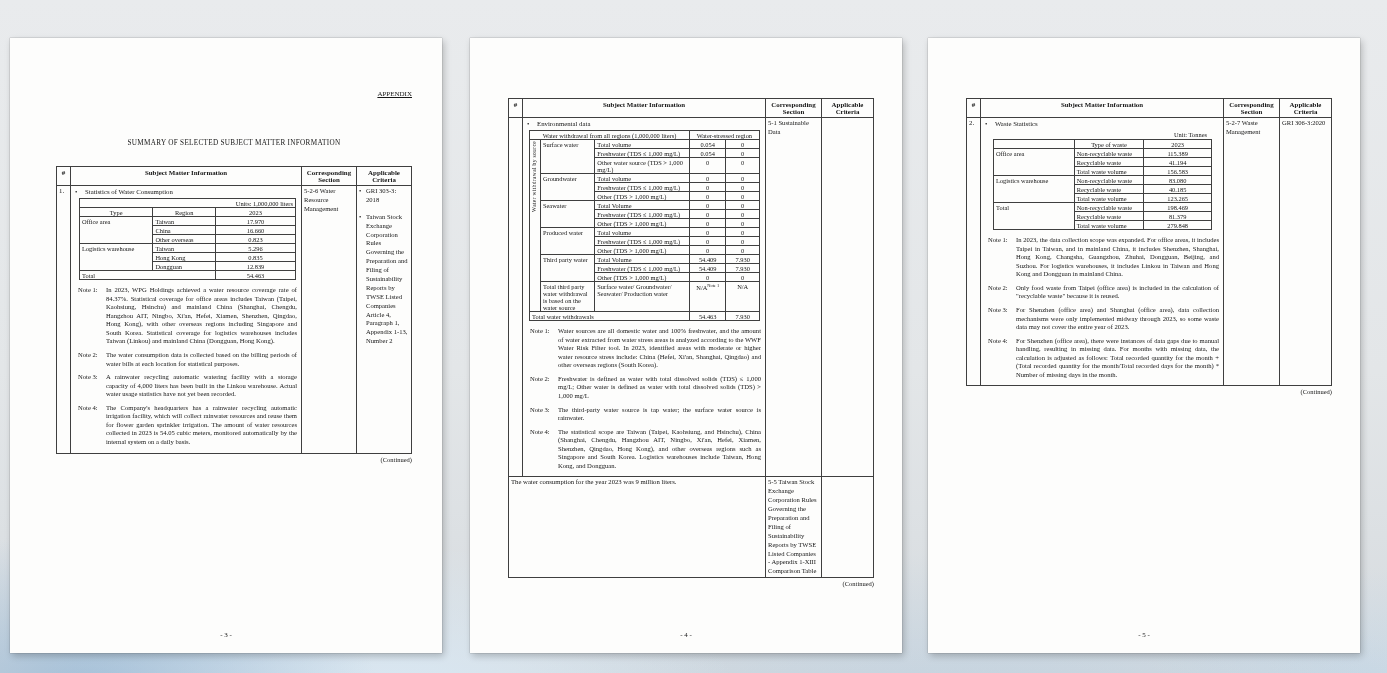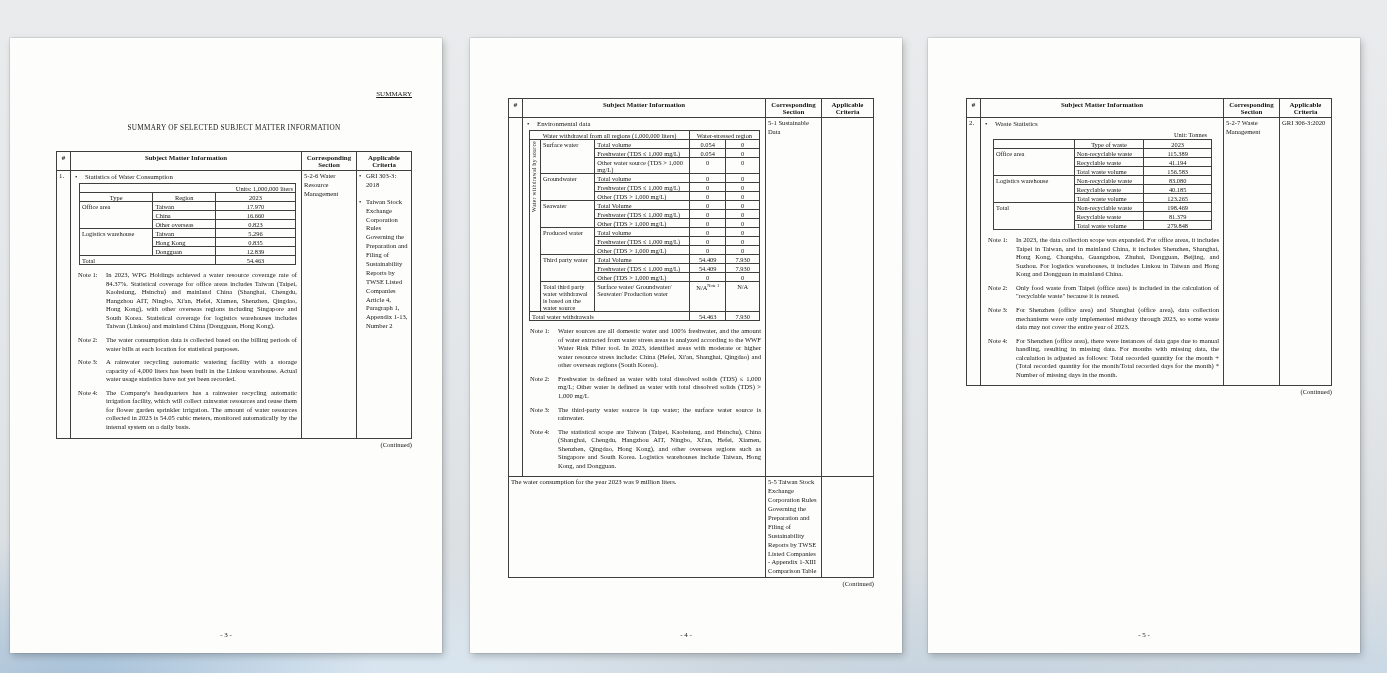--- a/index.html
+++ b/index.html
@@ -15,21 +15,21 @@
       linear-gradient(180deg,#e9ebed 0%,#e3e6e8 55%,#d6dbdf 100%);
   }
   .page { position:absolute; top:38px; width:432px; height:615px; background:#fdfdfc;
           box-shadow:0 0 1px rgba(60,60,60,.65), 2px 3px 7px rgba(0,0,0,.22); }
   .pg1 { left:10px; }  .pg2 { left:470px; }  .pg3 { left:928px; }
   .inner1 { padding:0 30px 0 46px; }
   .inner2 { padding:0 28px 0 38px; }
   .inner3 { padding:0 28px 0 38px; }
 
   .appendix { text-align:right; text-decoration:underline; font-size:7px; padding-top:52px; }
-  .title { text-align:center; font-size:7.2px; letter-spacing:.3px; margin:26px 0 0; }
+  .title { text-align:center; font-size:7.2px; letter-spacing:.3px; margin:41px 0 0; }
 
   .otbl { width:100%; border-collapse:collapse; table-layout:fixed; font-size:6.8px; }
   .otbl.mt1 { margin-top:19px; }
   .otbl.mt2 { margin-top:60px; }
   .otbl th, .otbl td { border:1px solid #3f3f3f; padding:1px 2px; vertical-align:top; }
   .otbl thead th { text-align:center; font-weight:bold; font-size:6.9px; padding:2px 1px; }
   .numcell { vertical-align:middle; text-align:left; padding-left:3px; }
   .subjcell { padding:2px 3px 4px 3px; }
 
   .subj-head { display:flex; gap:6px; margin:1px 0 3px 2px; }
@@ -66,21 +66,21 @@
   .bottomtext { font-size:6.7px; padding:2px 3px; }
 
   .continued { text-align:right; font-size:6.5px; margin-top:2px; }
   .pageno { position:absolute; bottom:14px; left:0; right:0; text-align:center; font-size:7px; }
 </style>
 </head>
 <body>
 
 <div class="page pg1">
   <div class="inner1">
-    <div class="appendix">SUMMARY</div>
+    <div class="appendix">APPENDIX</div>
     <div class="title">SUMMARY OF SELECTED SUBJECT MATTER INFORMATION</div>
 
     <table class="otbl mt1">
       <colgroup>
           <col style="width:14px">
           <col>
           <col style="width:55px">
           <col style="width:55px">
         </colgroup>
       <thead>

